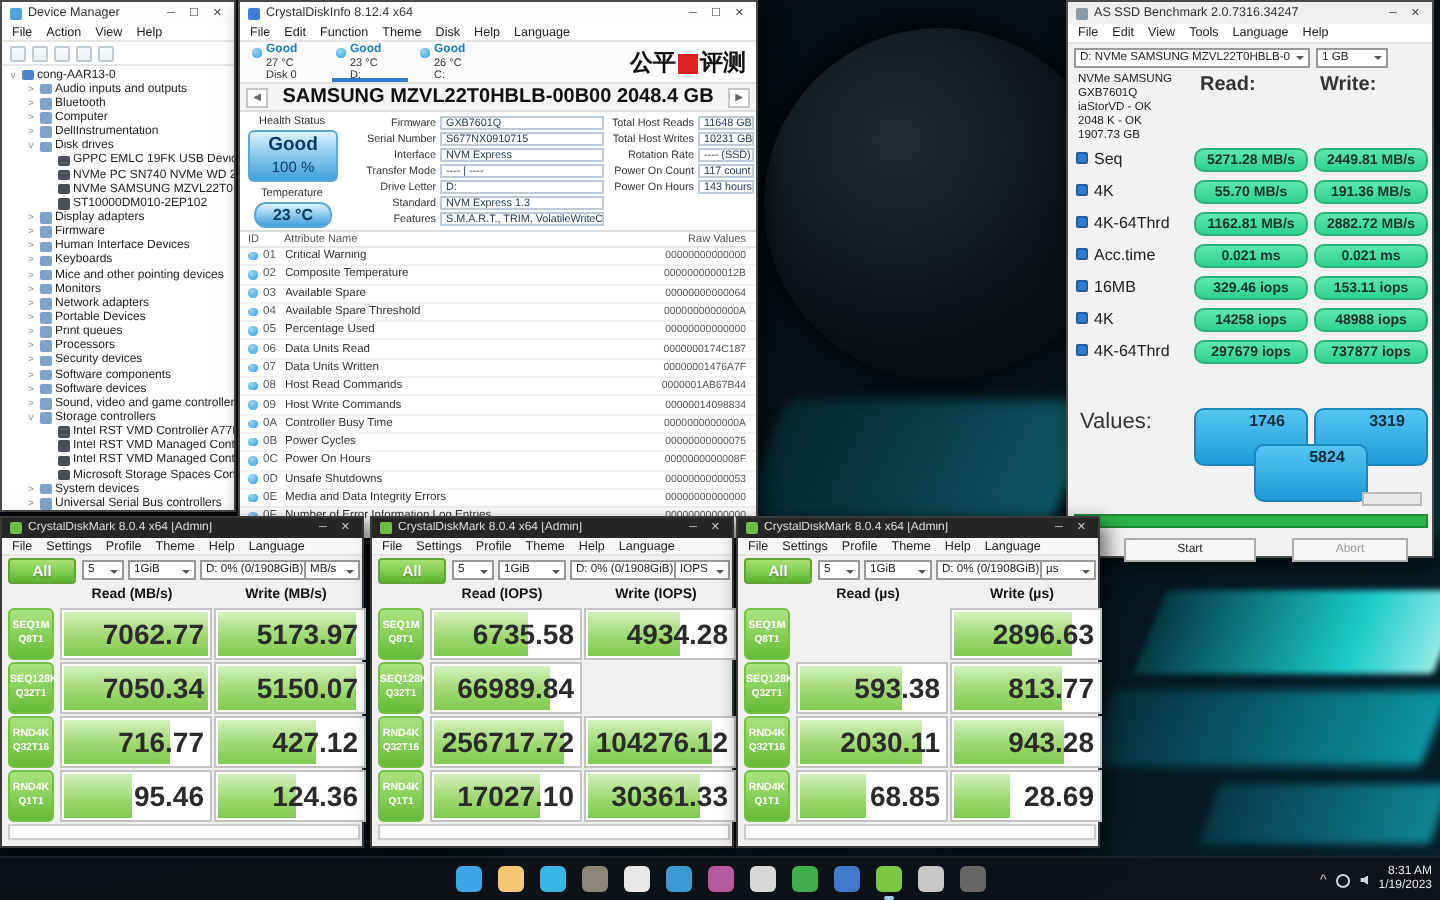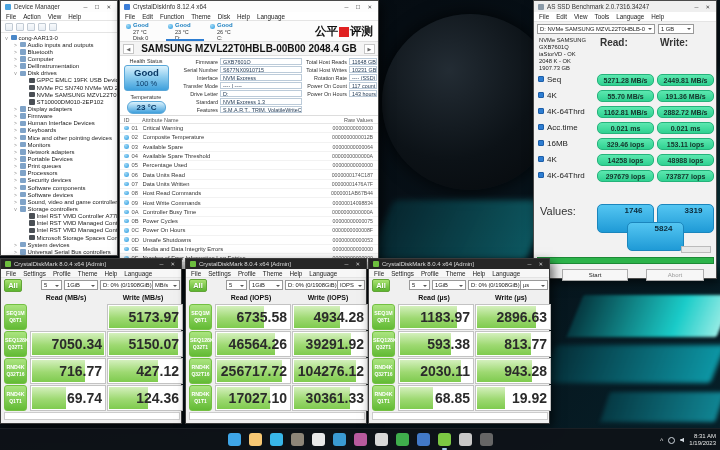--- a/index.html
+++ b/index.html
@@ -124,21 +124,21 @@
   .as-btn.abort{left:112px;width:58px;color:#999;}
 
   
   .cdm{position:absolute;top:258px;width:182px;height:166px;background:#f0f0f0;border:1px solid #3a3a3a;}
   #cdm1{left:0;} #cdm2{left:185px;} #cdm3{left:368px;}
   .cdm .tbar{height:10px;background:#262626;color:#ddd;}
   .cdm .tbar .ttl{font-size:6px;color:#ddd;}
   .cdm .wbtn{color:#ccc;}
   .cdm .menu{height:9px;background:#f7f7f7;}
   .cdm-controls{position:relative;height:16px;background:#f0f0f0;}
-  .allbtn{position:absolute;left:3px;top:1px;width:18px;height:13px;border-radius:2px;text-align:center;
+  .allbtn{position:absolute;left:3px;top:1px;width:34px;height:13px;border-radius:2px;text-align:center;
     font-size:7.5px;font-weight:bold;color:#fff;line-height:12px;
     background:linear-gradient(180deg,#a9e272,#5cb52f);border:1px solid #62a437;text-shadow:0 1px 1px rgba(0,0,0,.25);}
   .cdm .sel{position:absolute;top:2px;}
   .sel-runs{left:40px;width:21px;} .sel-size{left:63px;width:34px;}
   .sel-target{left:99px;width:70px;} .sel-unit{left:151px;width:28px;}
   .cdm-head{position:relative;height:10px;}
   .cdm-head span{position:absolute;top:0;width:76px;text-align:center;font-size:7px;font-weight:bold;color:#111;}
   .cdm-head .hr{left:27px;} .cdm-head .hw{left:104px;}
   .cdm-rows{position:absolute;left:3px;top:45px;width:179px;display:flex;flex-direction:column;gap:1px;}
   .cdm-row{position:relative;height:26px;}
@@ -759,20 +759,24 @@
       <span class="hr">Read (MB/s)</span>
       <span class="hw">Write (MB/s)</span>
     </div>
     <div class="cdm-rows">
 
         <div class="cdm-row">
           <span class="pill">
             <span class="l1">SEQ1M</span>
             <span class="l2">Q8T1</span>
           </span>
+          <span class="cell r">
+            <span class="bar" style="--f: 97;"></span>
+            <span class="num">7062.77</span>
+          </span>
           <span class="cell w">
             <span class="bar" style="--f: 93;"></span>
             <span class="num">5173.97</span>
           </span>
         </div>
 
         <div class="cdm-row">
           <span class="pill">
             <span class="l1">SEQ128K</span>
             <span class="l2">Q32T1</span>
@@ -802,21 +806,21 @@
           </span>
         </div>
 
         <div class="cdm-row">
           <span class="pill">
             <span class="l1">RND4K</span>
             <span class="l2">Q1T1</span>
           </span>
           <span class="cell r">
             <span class="bar" style="--f: 46;"></span>
-            <span class="num">69.74</span>
+            <span class="num">95.46</span>
           </span>
           <span class="cell w">
             <span class="bar" style="--f: 53;"></span>
             <span class="num">124.36</span>
           </span>
         </div>
       </div>
     <div class="cdm-foot"></div>
   </div>
 
@@ -864,25 +868,21 @@
           </span>
         </div>
 
         <div class="cdm-row">
           <span class="pill">
             <span class="l1">SEQ128K</span>
             <span class="l2">Q32T1</span>
           </span>
           <span class="cell r">
             <span class="bar" style="--f: 79;"></span>
-            <span class="num">46564.26</span>
-          </span>
-          <span class="cell w">
-            <span class="bar" style="--f: 77;"></span>
-            <span class="num">39291.92</span>
+            <span class="num">66989.84</span>
           </span>
         </div>
 
         <div class="cdm-row">
           <span class="pill">
             <span class="l1">RND4K</span>
             <span class="l2">Q32T16</span>
           </span>
           <span class="cell r">
             <span class="bar" style="--f: 88;"></span>
@@ -939,24 +939,20 @@
       <span class="hr">Read (µs)</span>
       <span class="hw">Write (µs)</span>
     </div>
     <div class="cdm-rows">
 
         <div class="cdm-row">
           <span class="pill">
             <span class="l1">SEQ1M</span>
             <span class="l2">Q8T1</span>
           </span>
-          <span class="cell r">
-            <span class="bar" style="--f: 77;"></span>
-            <span class="num">1183.97</span>
-          </span>
           <span class="cell w">
             <span class="bar" style="--f: 80;"></span>
             <span class="num">2896.63</span>
           </span>
         </div>
 
         <div class="cdm-row">
           <span class="pill">
             <span class="l1">SEQ128K</span>
             <span class="l2">Q32T1</span>
@@ -990,21 +986,21 @@
           <span class="pill">
             <span class="l1">RND4K</span>
             <span class="l2">Q1T1</span>
           </span>
           <span class="cell r">
             <span class="bar" style="--f: 44;"></span>
             <span class="num">68.85</span>
           </span>
           <span class="cell w">
             <span class="bar" style="--f: 38;"></span>
-            <span class="num">19.92</span>
+            <span class="num">28.69</span>
           </span>
         </div>
       </div>
     <div class="cdm-foot"></div>
   </div>
 
   <div id="taskbar">
     <div class="tb-icons">
 
         <div class="tb-ic">

